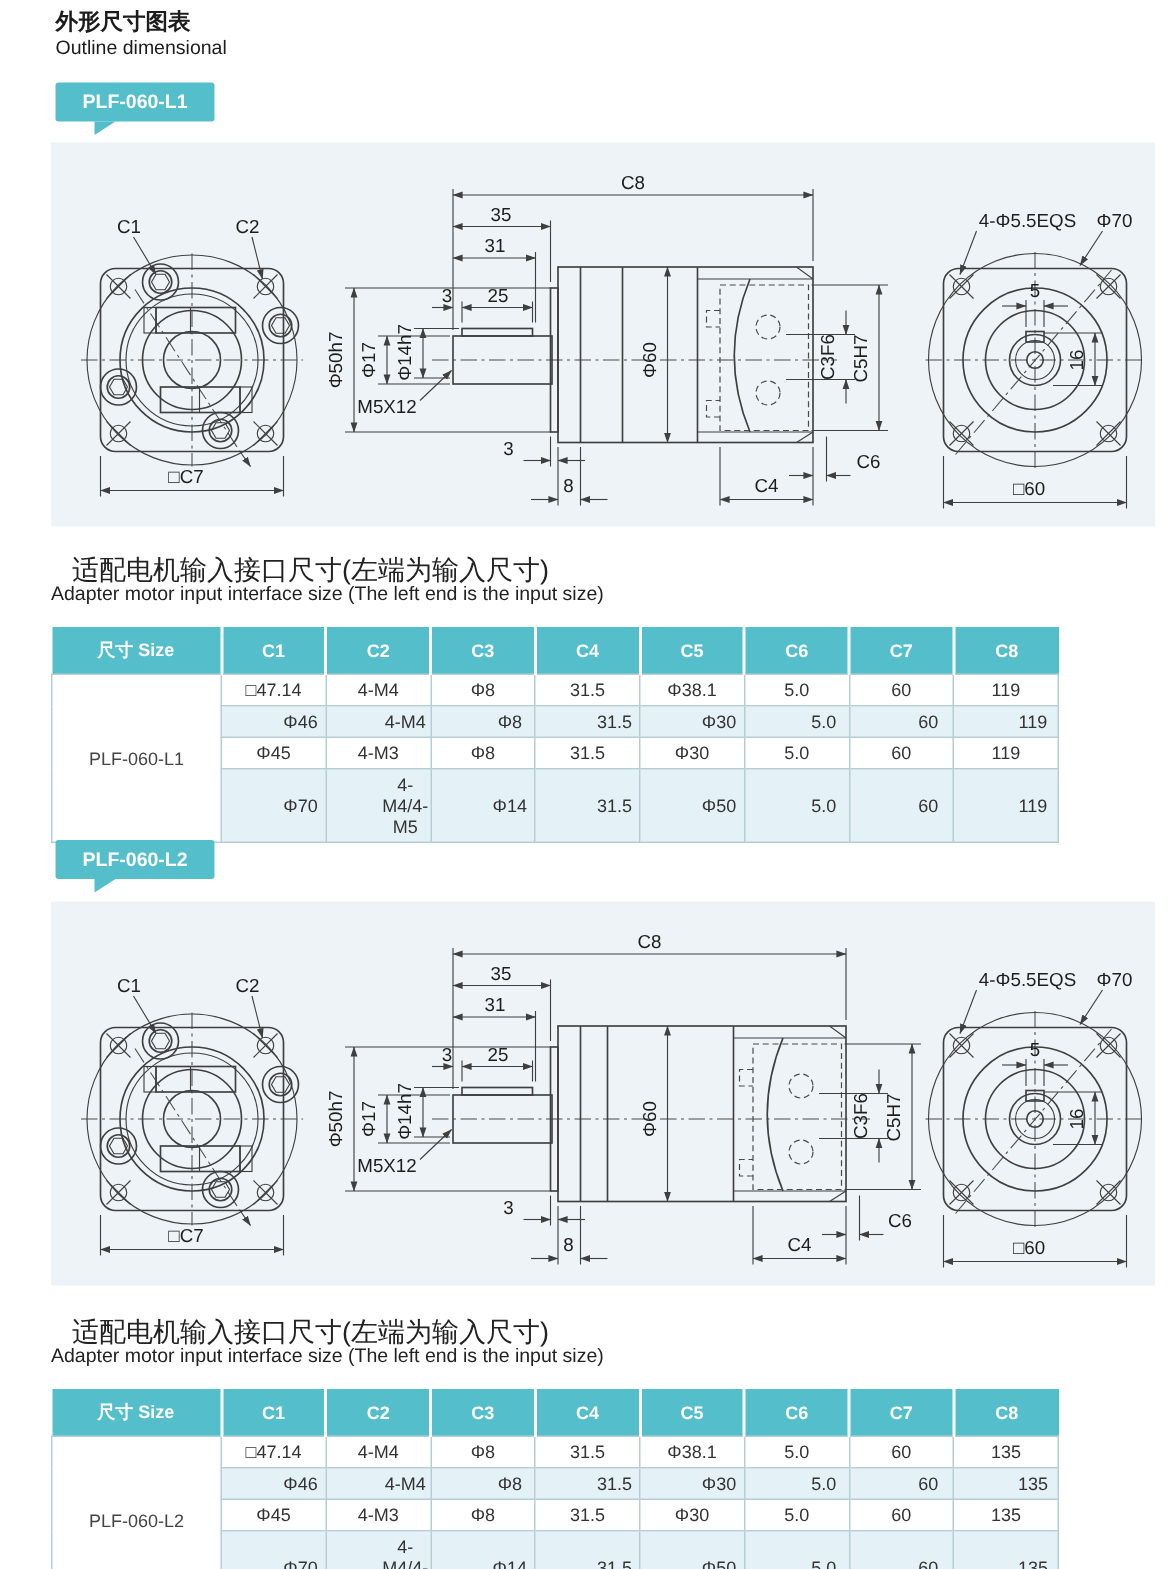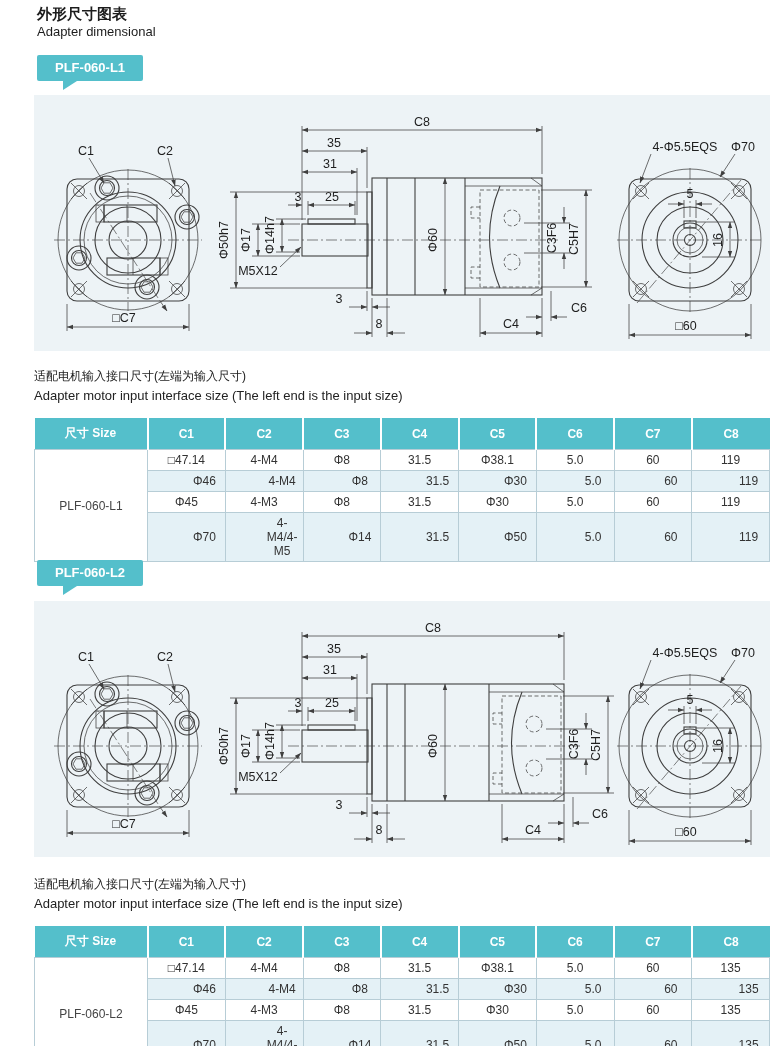--- a/index.html
+++ b/index.html
@@ -7,24 +7,24 @@
         font-family:"Liberation Sans","DejaVu Sans",sans-serif;margin-left:12px;}
   .title-zh{position:absolute;left:25px;top:5px;font-size:15px;font-weight:bold;color:#1c1c1c;}
   .title-en{position:absolute;left:25px;top:24px;font-size:13px;color:#1c1c1c;}
   .badge{position:absolute;left:25px;height:26px;line-height:26px;padding:0 18px;
          background:#54bfcb;color:#fff;font-weight:bold;font-size:13px;border-radius:2px;}
   .badge::after{content:"";position:absolute;left:26px;top:26px;width:0;height:0;
          border-top:9px solid #54bfcb;border-right:14px solid transparent;}
   .b1{top:55px;} .b2{top:560px;}
   .panel{position:absolute;left:22px;width:736px;height:256px;background:#edf3f6;}
   .p1{top:95px;} .p2{top:601px;}
-  .note-zh{position:absolute;left:22px;font-size:12px;color:#222;}
+  .note-zh{position:absolute;left:36px;font-size:18px;color:#222;}
   .note-en{position:absolute;left:22px;font-size:13px;color:#222;}
   .n1z{top:368px;} .n1e{top:388px;} .n2z{top:876px;} .n2e{top:896px;}
-  table.dim-table{position:absolute;left:22px;width:736px;border-collapse:collapse;
+  table.dim-table{position:absolute;left:22px;width:672px;border-collapse:collapse;
          table-layout:fixed;border-bottom:1px solid #90a9b3;}
   .t1{top:418px;} .t2{top:926px;}
   .dim-table th{background:#54bfcb;color:#fff;font-size:12px;font-weight:bold;
          padding:7px 0;border-left:2px solid #fff;}
   .dim-table th:first-child{border-left:none;}
   .dim-table td{border:1px solid #b7cdd6;font-size:12px;color:#333;text-align:center;
          padding:3px 0;background:#fff;}
   .dim-table tr.alt td{background:#e4f1f6;padding-left:36px;}
   .dim-table td.size-cell{background:#fff;color:#444;}
   svg.drawing{display:block;}
@@ -34,21 +34,21 @@
   .cl{fill:none;stroke:#4a4a4a;stroke-width:0.7;stroke-dasharray:11 3 2 3;}
   .dsh{fill:none;stroke:#4a4a4a;stroke-width:0.8;stroke-dasharray:4 2.5;}
   .dim{fill:none;stroke:#3f3f3f;stroke-width:0.75;}
 </style>
 </head>
 <body>
 
 <div class="page">
 
   <div class="title-zh">外形尺寸图表</div>
-  <div class="title-en">Adapter dimensional</div>
+  <div class="title-en">Outline dimensional</div>
 
   <div class="badge b1">PLF-060-L1</div>
 
   <div class="panel p1">
   <svg class="drawing" width="736" height="256" viewBox="0 0 736 256">
     <defs>
       <marker id="a1" viewBox="0 0 10 10" refX="9.5" refY="5" markerWidth="9" markerHeight="9" orient="auto-start-reverse">
         <path d="M0,1.6 L10,5 L0,8.4 z" fill="#3f3f3f"></path>
       </marker>
       <g id="ch1">

